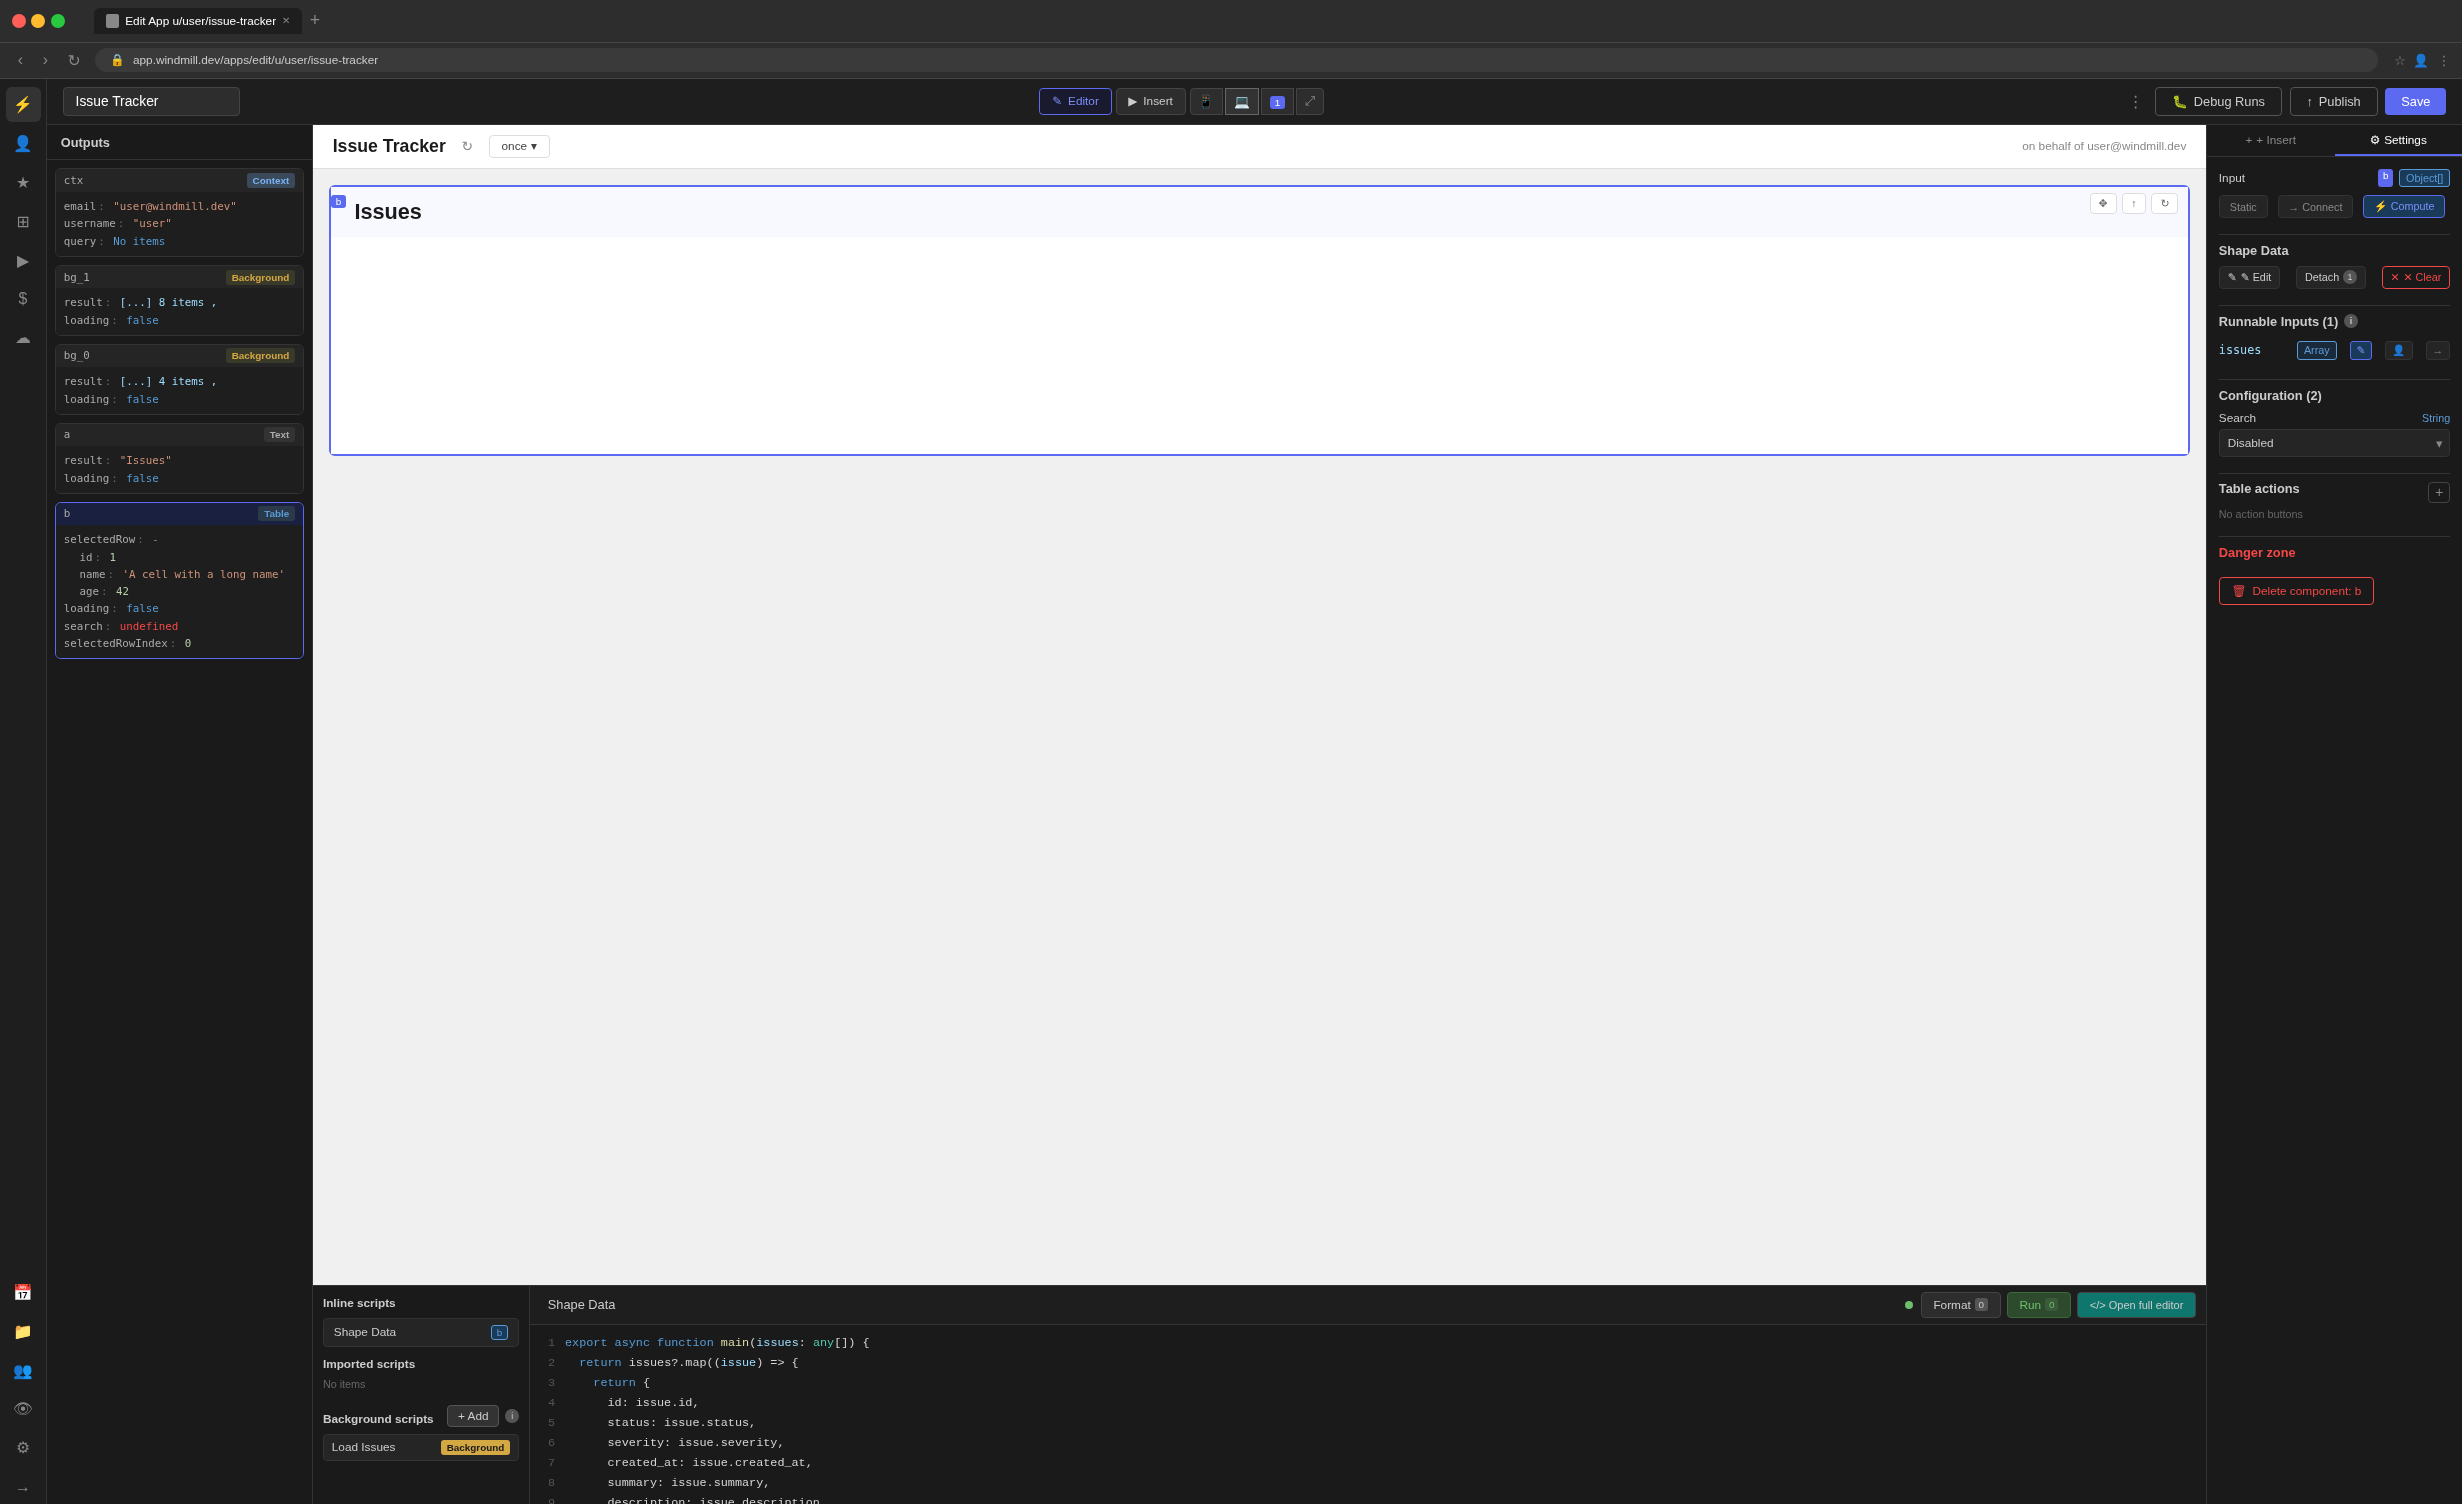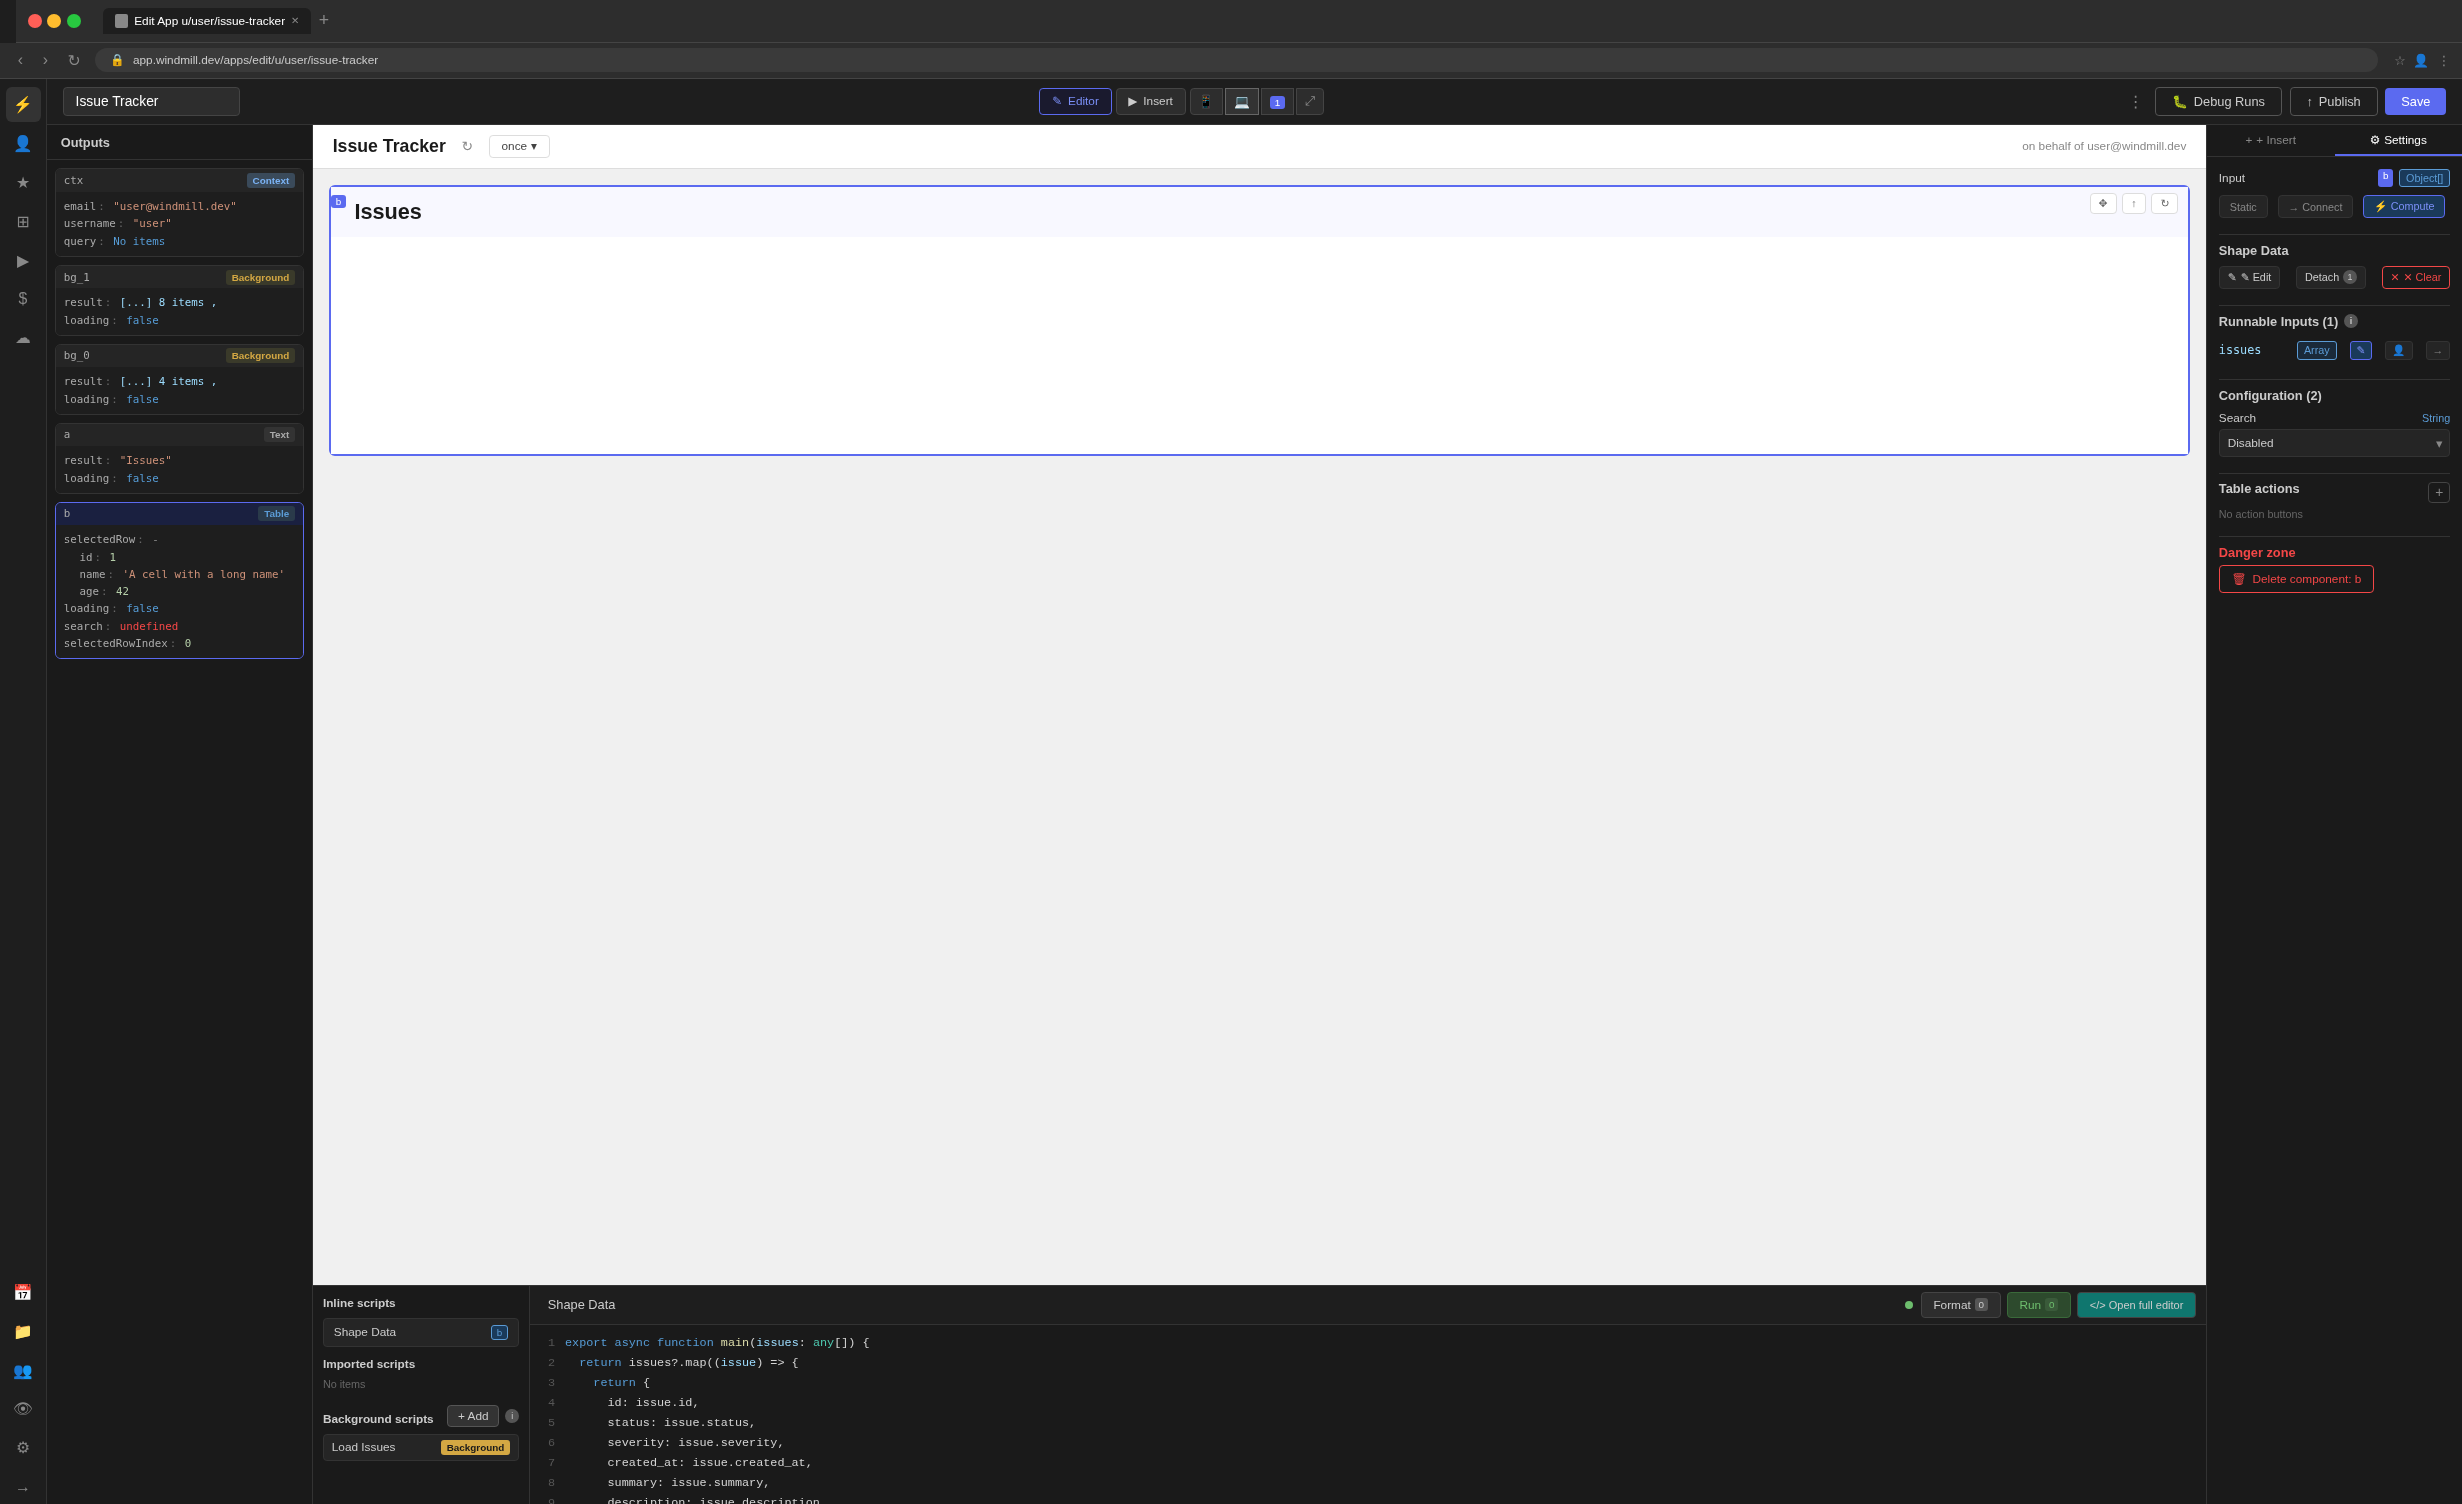--- a/index.html
+++ b/index.html
@@ -1,19 +1,19 @@
 <!DOCTYPE html>
 <html><head>
   <meta charset="utf-8">
   <style>
     * { box-sizing: border-box; margin: 0; padding: 0; }
     body { font-family: -apple-system, BlinkMacSystemFont, 'Segoe UI', sans-serif; font-size: 12.8px; background: #1e1e1e; color: #e0e0e0; height: 100vh; overflow: hidden; }
 
     
-    .browser-chrome { background: #2d2d2d; padding: 7.9px 11.8px; display: flex; align-items: center; gap: 6px; border-bottom: 1px solid #444; margin-left: 16px; }
+    .browser-chrome { background: #2d2d2d; padding: 7.9px 11.8px; display: flex; align-items: center; gap: 13px; border-bottom: 1px solid #444; }
     .traffic-lights { display: flex; gap: 5.9px; }
     .traffic-light { width: 13.8px; height: 13.8px; border-radius: 50%; }
     .tl-red { background: #ff5f57; }
     .tl-yellow { background: #febc2e; }
     .tl-green { background: #28c840; }
     .browser-tabs { display: flex; align-items: center; gap: 3.9px; margin-left: 15.8px; }
     .browser-tab { background: #3a3a3a; border-radius: 5.9px 5.9px 0 0; padding: 5.9px 11.8px; font-size: 11.8px; color: #ccc; display: flex; align-items: center; gap: 5.9px; }
     .browser-tab.active { background: #1e1e1e; color: #fff; }
     .browser-tab-icon { width: 13.8px; height: 13.8px; background: #888; border-radius: 2px; }
     .tab-close { color: #888; cursor: pointer; font-size: 9.9px; }
@@ -151,21 +151,21 @@
     .ri-action-btn { background: #252525; border: 1px solid #333; border-radius: 3px; padding: 2px 5.9px; font-size: 10.8px; color: #888; cursor: pointer; }
     .ri-action-btn.primary { background: #1a3a5a; border-color: #5b6af0; color: #7b8ff7; }
     .config-row { margin-bottom: 7.9px; }
     .config-label-row { display: flex; justify-content: space-between; align-items: center; margin-bottom: 3.9px; }
     .config-label { font-size: 11.8px; color: #ccc; }
     .config-type { font-size: 10.8px; color: #5b9bd5; }
     .config-select { width: 100%; background: #252525; border: 1px solid #333; border-radius: 3.9px; padding: 5.9px 7.9px; color: #ccc; font-size: 11.8px; cursor: pointer; appearance: none; }
     .table-actions-row { display: flex; justify-content: space-between; align-items: center; margin-bottom: 3.9px; }
     .plus-btn { background: none; border: 1px solid #444; border-radius: 3.9px; padding: 2px 5.9px; color: #888; cursor: pointer; font-size: 13.8px; }
     .no-actions { font-size: 10.8px; color: #666; }
-    .danger-title { font-size: 12.8px; font-weight: 600; color: #f44747; margin-bottom: 5px; }
+    .danger-title { font-size: 12.8px; font-weight: 600; color: #f44747; margin-bottom: 17px; }
     .delete-btn { background: none; border: 1px solid #f44747; border-radius: 3.9px; padding: 5.9px 11.8px; color: #f44747; cursor: pointer; font-size: 11.8px; display: flex; align-items: center; gap: 5.9px; }
 
     .green-dot { width: 7.9px; height: 7.9px; background: #6dbd6d; border-radius: 50%; display: inline-block; }
     .divider { height: 1px; background: #333; margin: 7.9px 0; }
     .info-icon { width: 13.8px; height: 13.8px; background: #555; border-radius: 50%; display: inline-flex; align-items: center; justify-content: center; font-size: 8.9px; color: #ccc; cursor: pointer; }
 
     .b-indicator { background: #5b6af0; color: #fff; font-size: 9.9px; padding: 1px 4.9px; border-radius: 3px; margin-right: 2px; }
 
     
     ::-webkit-scrollbar { width: 5.9px; height: 5.9px; }

